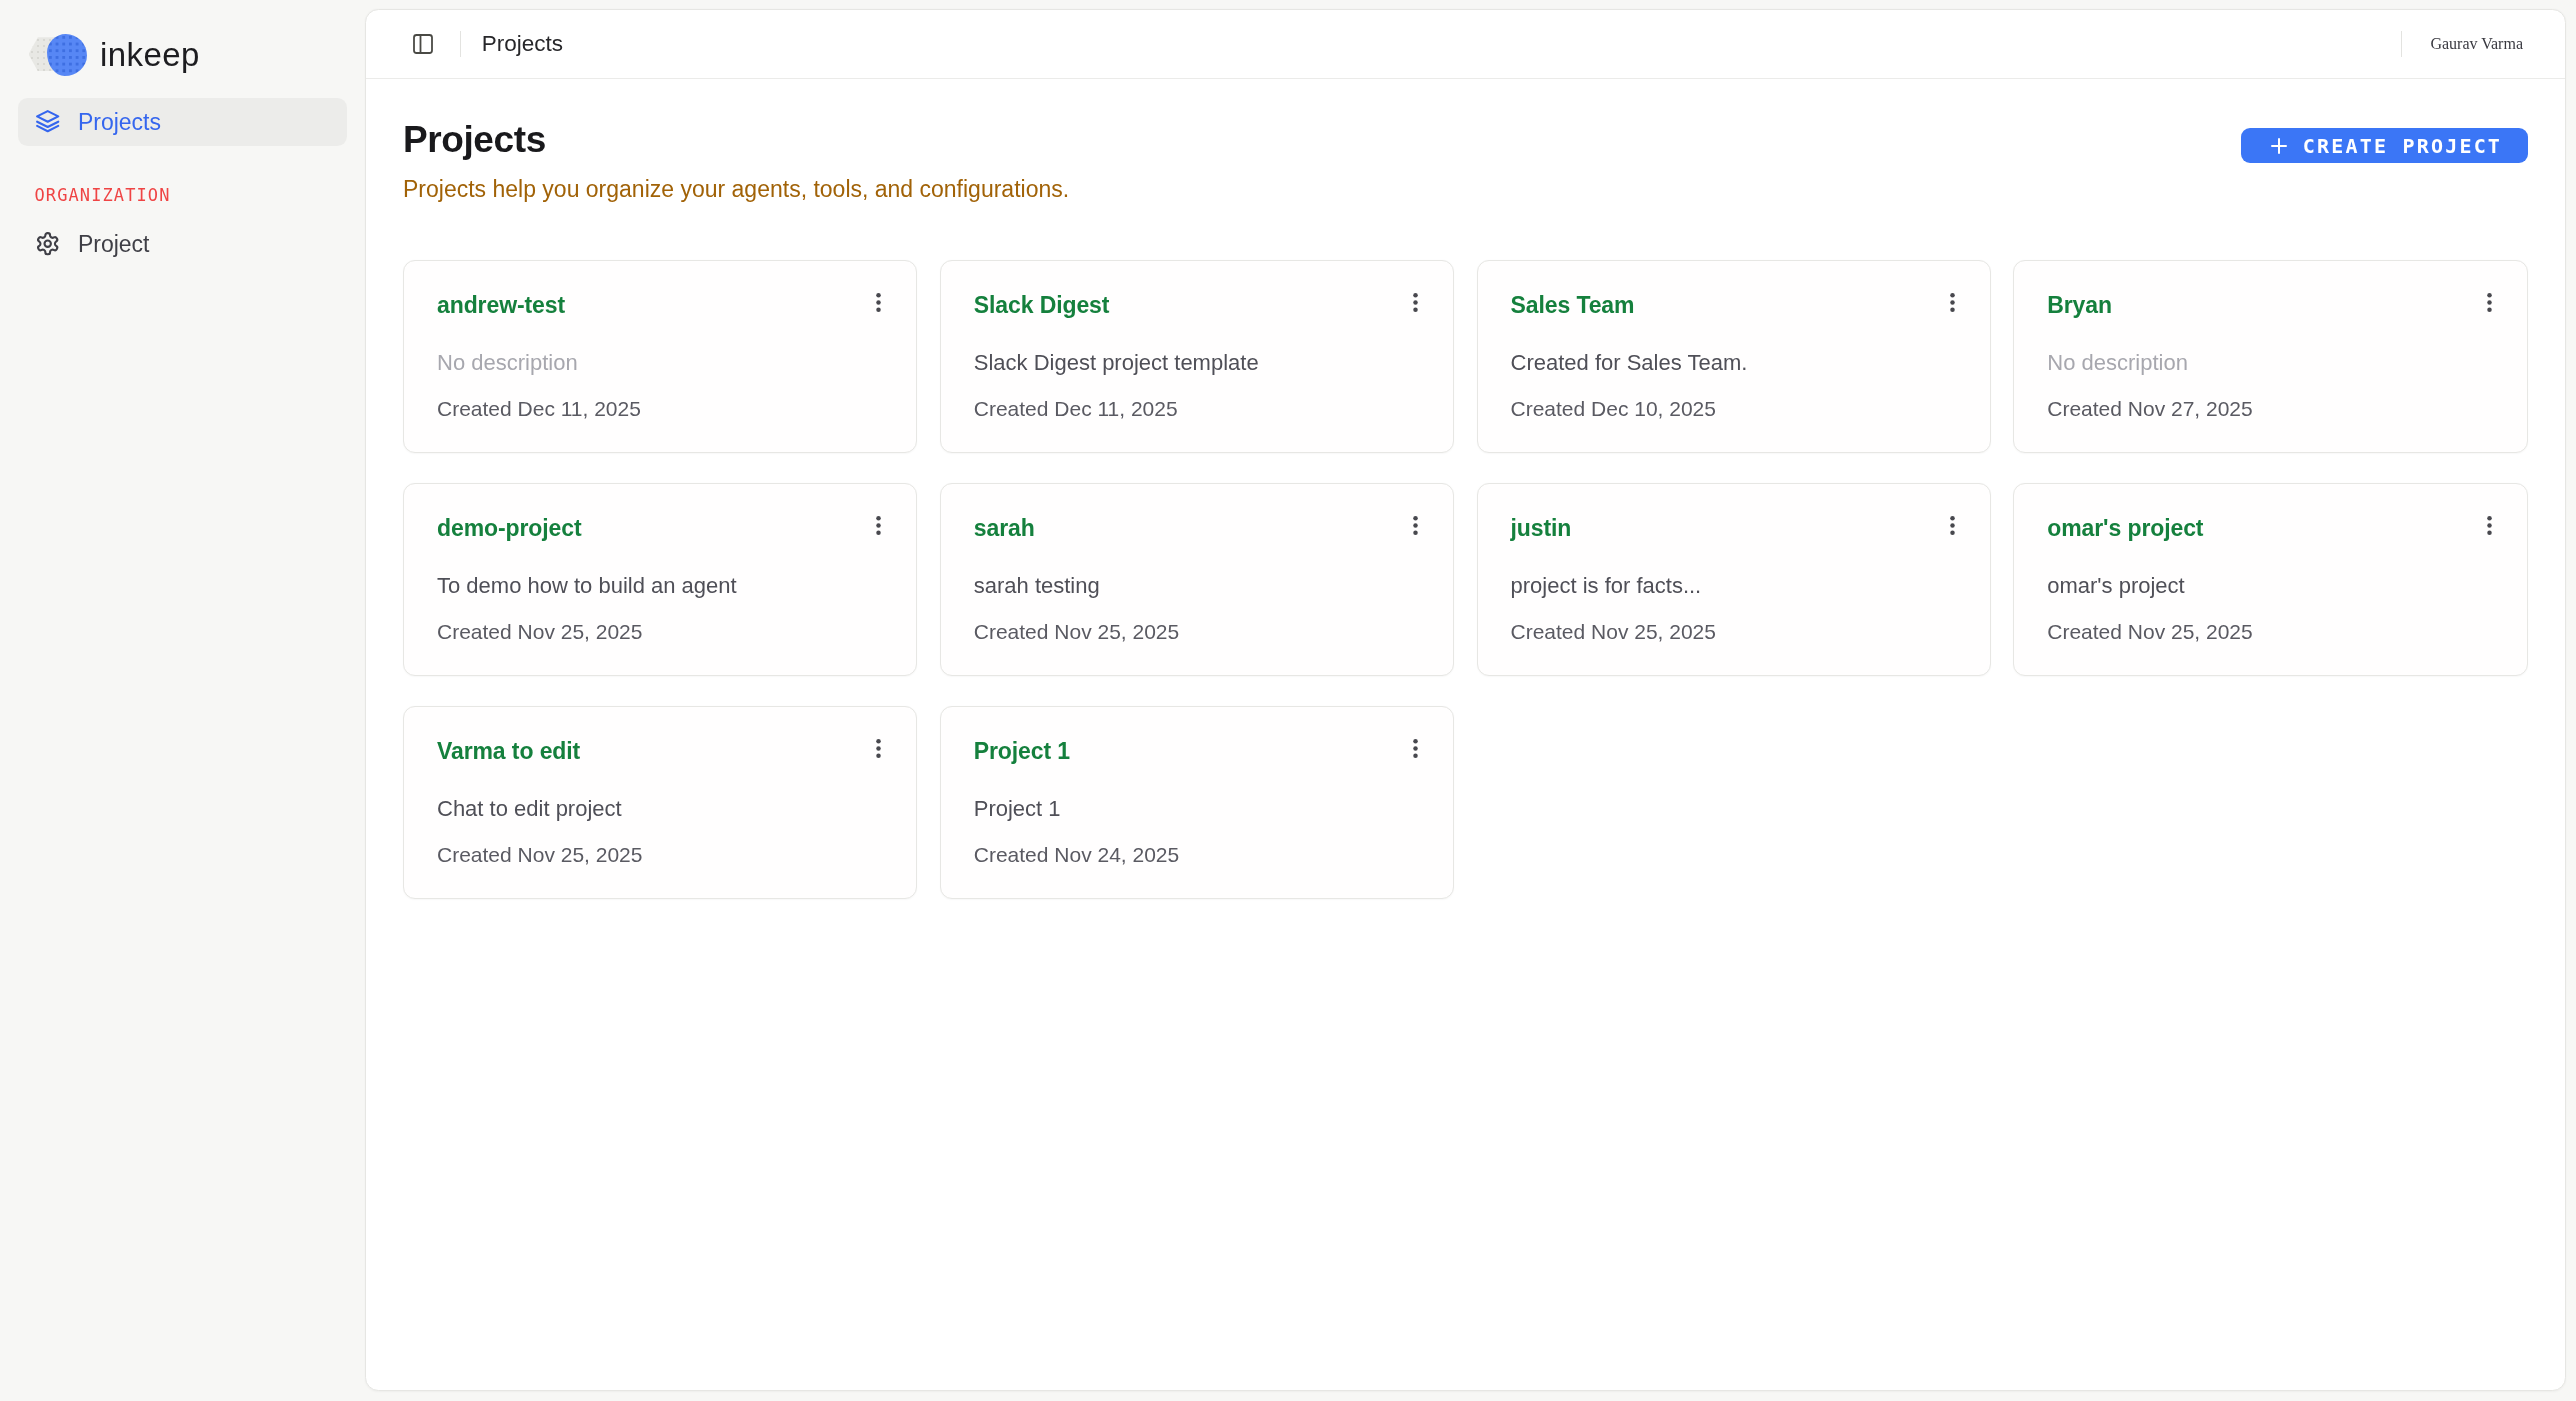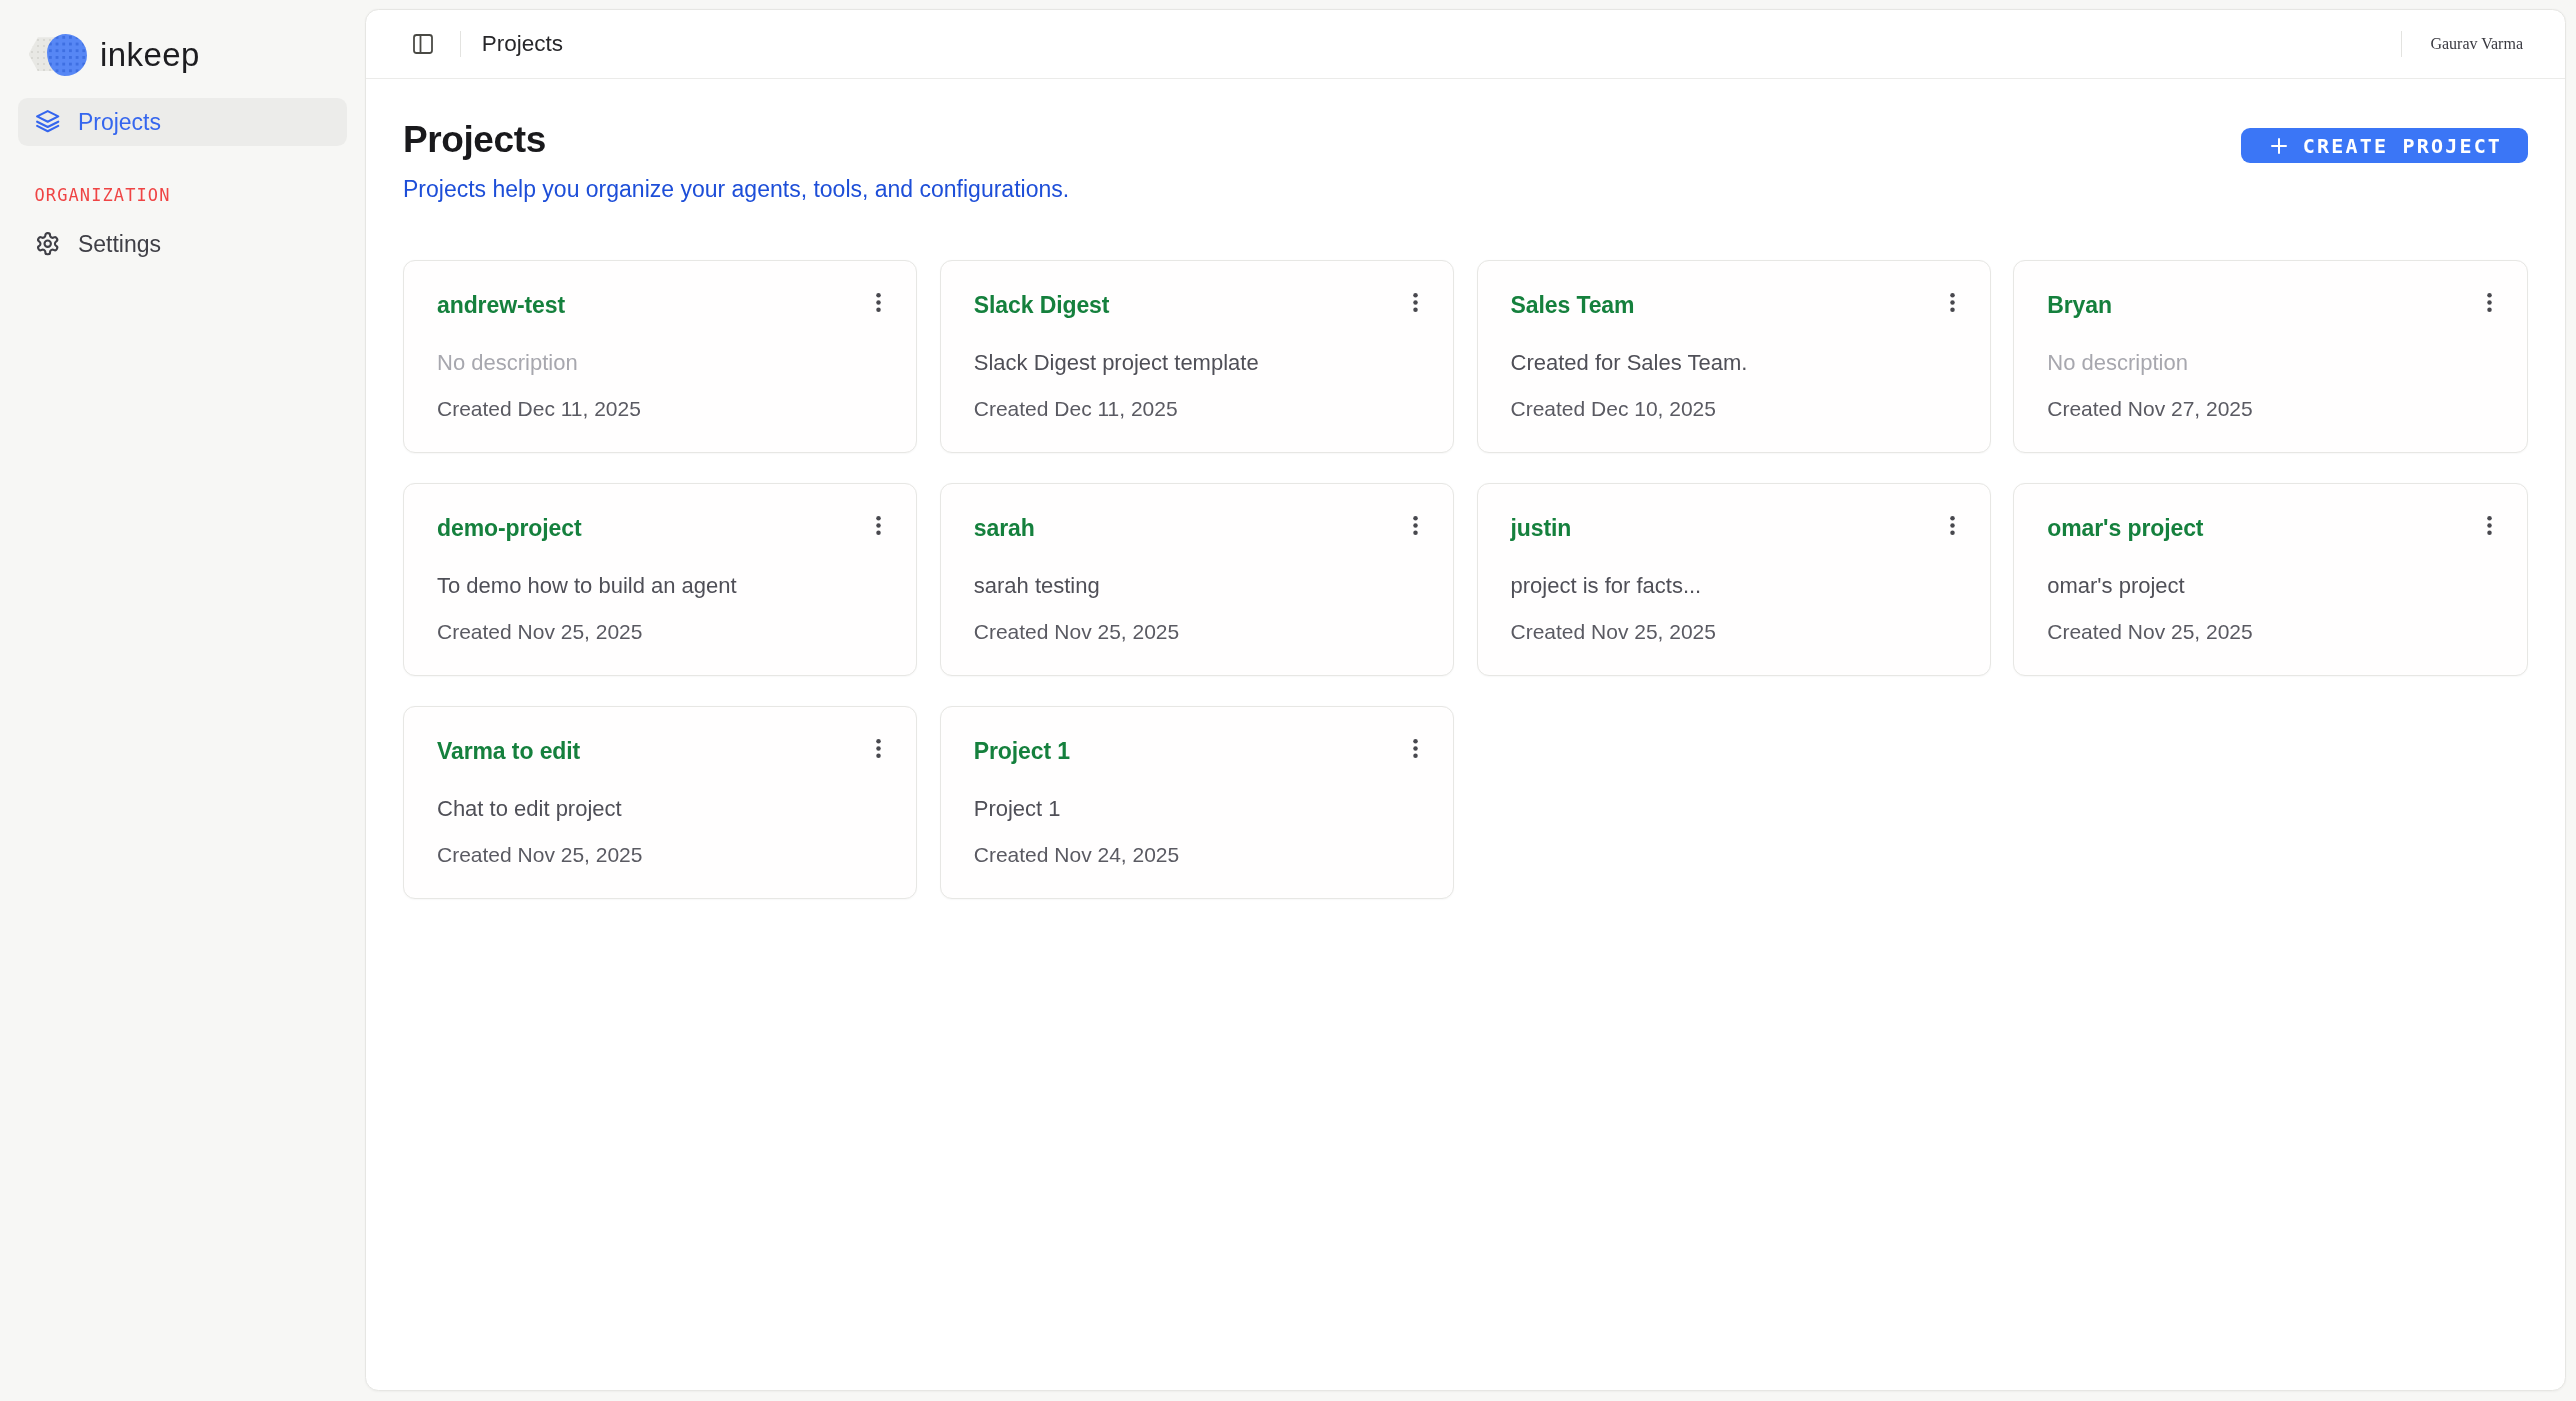--- a/index.html
+++ b/index.html
@@ -83,21 +83,21 @@
   .crumb { font-size: 22.5px; font-weight: 500; color: #27272a; }
   .topbar .spacer { flex: 1; }
   .user-name {
     background: none; border: none; cursor: pointer;
     font-family: Liberation Serif, serif; font-size: 16px; color: #3a3a41; padding: 4.5px 7.5px;
   }
 
   .content { flex: 1; padding: 40px 37px; overflow: auto; }
   .page-head { display: flex; align-items: flex-start; justify-content: space-between; }
   .page-title { font-size: 37px; font-weight: 600; color: #19191c; letter-spacing: -0.4px; }
-  .page-subtitle { margin-top: 15px; font-size: 23px; color: #1d4ed8; }
+  .page-subtitle { margin-top: 15px; font-size: 23px; color: #a16207; }
   .create-btn {
     display: flex; align-items: center; gap: 12px;
     margin-top: 9px;
     background: #3b76f6; color: #ffffff;
     border: none; border-radius: 9px;
     height: 35px; padding: 0 25.4px;
     font-family: "DejaVu Sans Mono", "Liberation Mono", monospace;
     font-size: 20px; font-weight: 600; letter-spacing: 2.2px;
     cursor: pointer;
   }
@@ -157,21 +157,21 @@
 
   <div class="section-label">ORGANIZATION</div>
 
   <a class="nav-item">
     <span style="display:flex">
       <svg width="25.4" height="25.4" viewBox="0 0 24 24" fill="none" stroke="#3f3f46" stroke-width="2" stroke-linecap="round" stroke-linejoin="round">
         <path d="M12.22 2h-.44a2 2 0 0 0-2 2v.18a2 2 0 0 1-1 1.73l-.43.25a2 2 0 0 1-2 0l-.15-.08a2 2 0 0 0-2.73.73l-.22.38a2 2 0 0 0 .73 2.73l.15.1a2 2 0 0 1 1 1.72v.51a2 2 0 0 1-1 1.74l-.15.09a2 2 0 0 0-.73 2.73l.22.38a2 2 0 0 0 2.73.73l.15-.08a2 2 0 0 1 2 0l.43.25a2 2 0 0 1 1 1.73V20a2 2 0 0 0 2 2h.44a2 2 0 0 0 2-2v-.18a2 2 0 0 1 1-1.73l.43-.25a2 2 0 0 1 2 0l.15.08a2 2 0 0 0 2.73-.73l.22-.39a2 2 0 0 0-.73-2.73l-.15-.08a2 2 0 0 1-1-1.74v-.5a2 2 0 0 1 1-1.74l.15-.09a2 2 0 0 0 .73-2.73l-.22-.38a2 2 0 0 0-2.73-.73l-.15.08a2 2 0 0 1-2 0l-.43-.25a2 2 0 0 1-1-1.73V4a2 2 0 0 0-2-2z"></path>
         <circle cx="12" cy="12" r="3"></circle>
       </svg>
     </span>
-    <span>Settings</span>
+    <span>Project</span>
   </a>
 
 </aside>
 
 <main class="panel">
   <header class="topbar">
     <button class="icon-btn">
       <span style="display:flex">
         <svg width="24" height="24" viewBox="0 0 24 24" fill="none" stroke="#4a4a45" stroke-width="1.8" stroke-linecap="round" stroke-linejoin="round">
           <rect x="3" y="3" width="18" height="18" rx="2.5"></rect>

